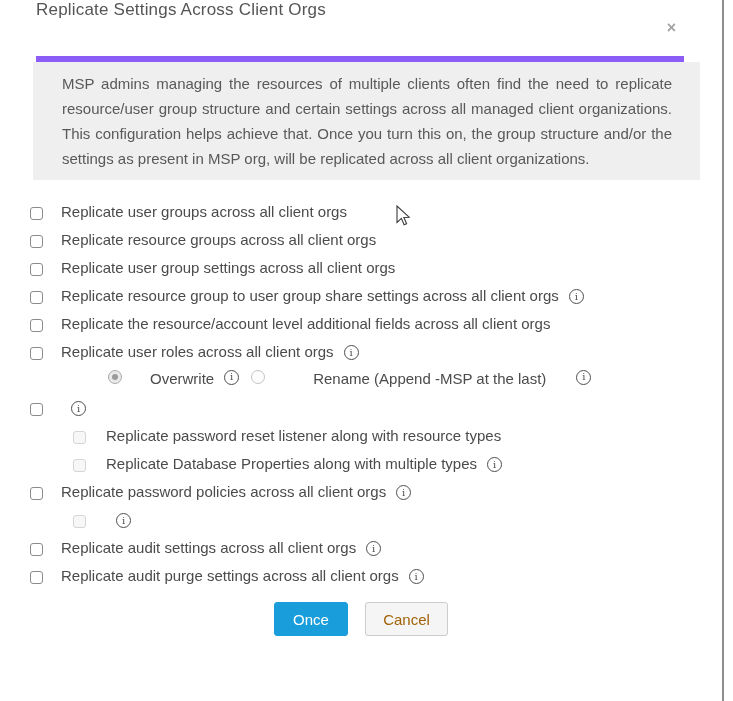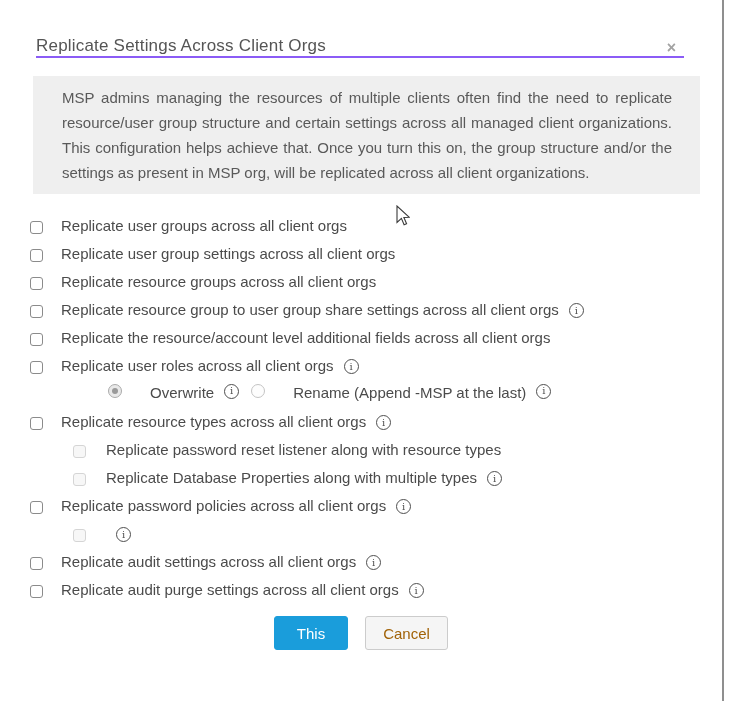--- a/index.html
+++ b/index.html
@@ -7,33 +7,34 @@
     width:733px;height:701px;position:relative;overflow:hidden;
     background:#ffffff;
     font-family:"Liberation Sans", sans-serif;
     -webkit-font-smoothing:antialiased;
   }
   .modal{position:absolute;left:0;top:0;width:722px;height:701px;background:#fff;}
 
   
   .modal-header{
     margin:0 38px 0 36px;height:56px;
-    display:flex;align-items:flex-end;
-    border-bottom:2px solid #8b5cf6;
+    display:flex;align-items:flex-start;
+    border-bottom:6px solid #8b5cf6;
+    flex-direction:column;
   }
   .modal-title{font-size:17px;color:#555555;font-weight:400;letter-spacing:.2px;}
   .close-btn{
     margin-left:auto;margin-right:8px;
     font-size:16px;color:#a3a3a3;font-weight:700;
     cursor:pointer;line-height:1;user-select:none;
   }
 
   
   .desc-box{
-    margin:18px 22px 0 33px;
+    margin:0 22px 0 33px;
     background:#efefef;
     padding:9px 28px 9px 29px;
     font-size:15px;line-height:25px;color:#595959;
     text-align:justify;
   }
 
   
   .options{margin:20px 30px 0 30px;}
   .row{display:flex;align-items:flex-end;height:20px;margin-bottom:8px;}
   .row.indent1{margin-left:43px;}
@@ -65,21 +66,21 @@
     border:1px solid #c4c4c4;background:#fdfdfd;
     box-sizing:border-box;position:relative;cursor:pointer;
   }
   .radio.selected{border-color:#ababab;background:#e9e9e9;}
   .radio.selected::after{
     content:"";position:absolute;left:3px;top:3px;width:6px;height:6px;
     border-radius:50%;background:#9a9a9a;
   }
   .radio-lbl{font-size:15px;color:#4b4b4b;margin-left:28px;white-space:nowrap;}
   .radio-item{display:flex;}
-  .radio-item + .radio-item{margin-left:12px;}
+  .radio-item + .radio-item{margin-left:12px;gap:20px;}
 
   
   .footer{margin-top:18px;display:flex;justify-content:center;gap:17px;}
   .btn{
     height:34px;border-radius:3px;font-size:15px;
     display:flex;align-items:center;justify-content:center;
     cursor:pointer;box-sizing:border-box;
   }
   .btn-save{width:74px;background:#1a9ddb;color:#ffffff;border:1px solid #1a9ddb;}
   .btn-cancel{width:83px;background:#f5f5f5;color:#a16207;border:1px solid #cccccc;}
@@ -104,26 +105,26 @@
 
   <div class="options">
 
     <div class="row">
       <span class="cb"></span>
       <span class="lbl">Replicate user groups across all client orgs</span>
     </div>
 
     <div class="row">
       <span class="cb"></span>
+      <span class="lbl">Replicate resource groups across all client orgs</span>
+    </div>
+
+    <div class="row">
+      <span class="cb"></span>
       <span class="lbl">Replicate user group settings across all client orgs</span>
-    </div>
-
-    <div class="row">
-      <span class="cb"></span>
-      <span class="lbl">Replicate resource groups across all client orgs</span>
     </div>
 
     <div class="row">
       <span class="cb"></span>
       <span class="lbl">Replicate resource group to user group share settings across all client orgs</span>
       <span class="info">i</span>
     </div>
 
     <div class="row">
       <span class="cb"></span>
@@ -144,21 +145,20 @@
       </div>
       <div class="radio-item">
         <span class="radio"></span>
         <span class="radio-lbl">Rename (Append -MSP at the last)</span>
         <span class="info">i</span>
       </div>
     </div>
 
     <div class="row">
       <span class="cb"></span>
-      <span class="lbl">Replicate resource types across all client orgs</span>
       <span class="info">i</span>
     </div>
 
     <div class="row indent1">
       <span class="cb disabled"></span>
       <span class="lbl">Replicate password reset listener along with resource types</span>
     </div>
 
     <div class="row indent1">
       <span class="cb disabled"></span>
@@ -185,21 +185,21 @@
 
     <div class="row">
       <span class="cb"></span>
       <span class="lbl">Replicate audit purge settings across all client orgs</span>
       <span class="info">i</span>
     </div>
 
   </div>
 
   <div class="footer">
-    <div class="btn btn-save">This</div>
+    <div class="btn btn-save">Once</div>
     <div class="btn btn-cancel">Cancel</div>
   </div>
 
 </div>
 
 <div class="page-edge"></div>
 
 <svg class="cursor" viewBox="0 0 14 22">
   <path d="M1,1 L1,17.5 L5.4,13.4 L8.1,19.8 L10.6,18.7 L7.9,12.5 L13.3,12.3 Z" fill="#ffffff" stroke="#3a3a3a" stroke-width="1.1"></path>
 </svg>

